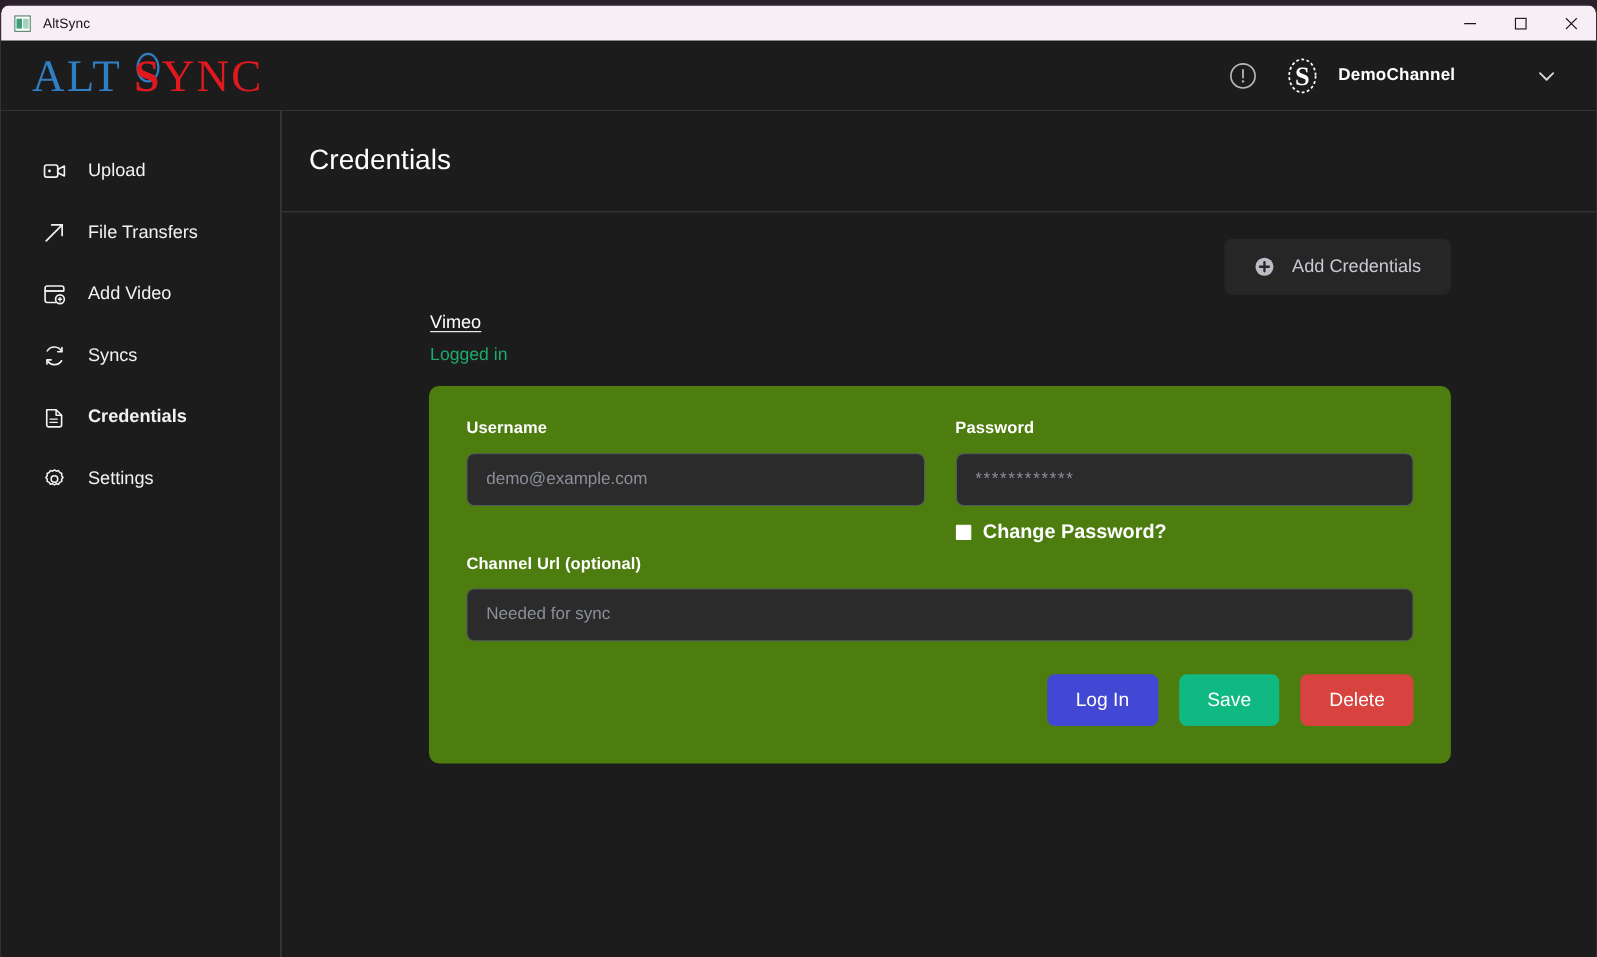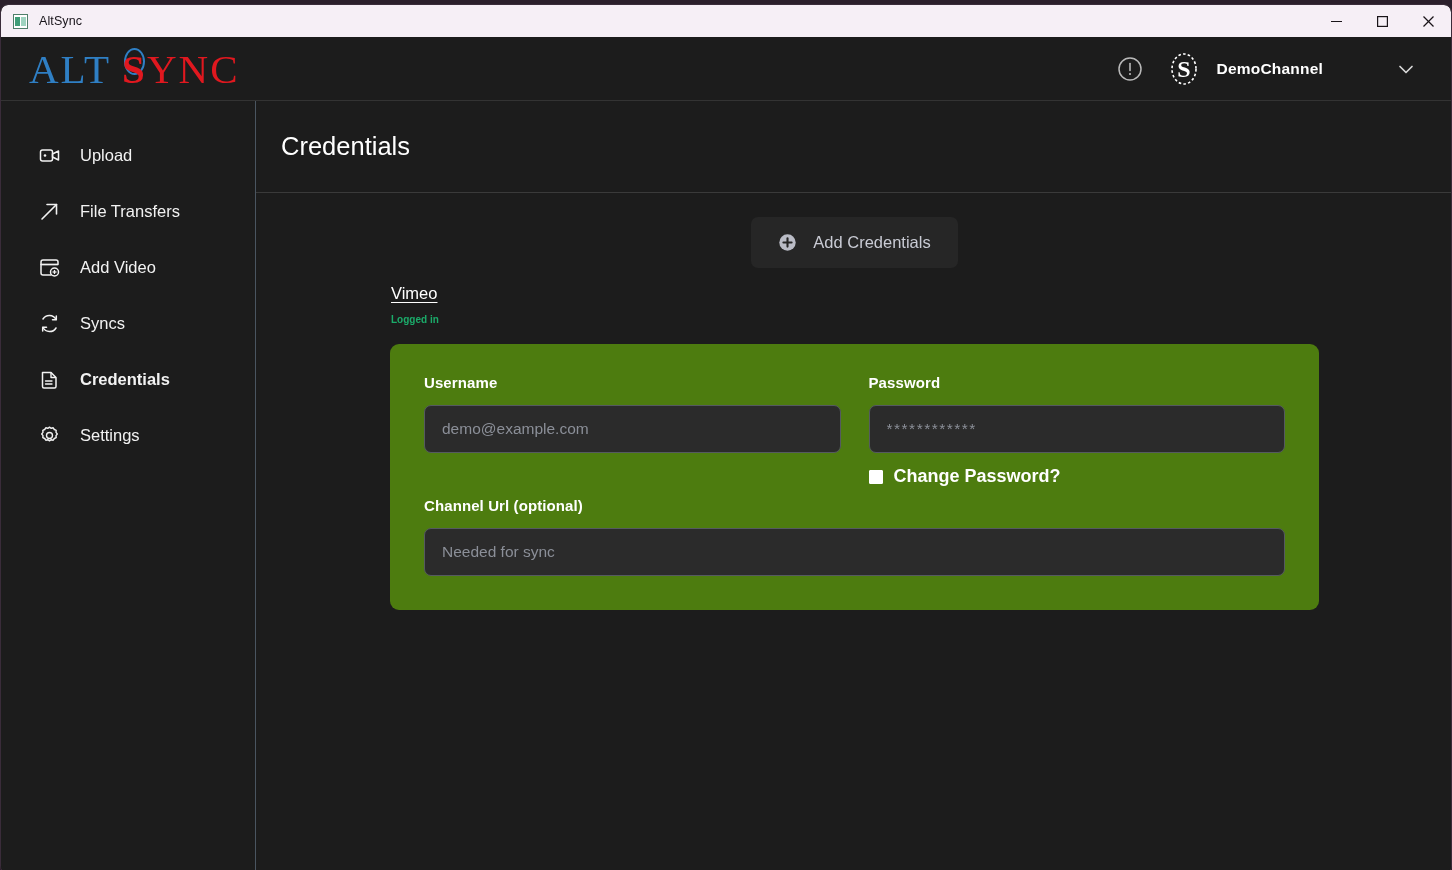--- a/index.html
+++ b/index.html
@@ -175,21 +175,21 @@
     color: #fff;
     font-weight: normal;
   }
   #page-body {
     flex: 1;
     padding: 24px 132px 0 134px;
     overflow: hidden;
   }
 
   
-  #add-cred-row { display: flex; justify-content: center; }
+  #add-cred-row { display: flex; justify-content: flex-end; }
   #add-cred-btn {
     display: inline-flex;
     align-items: center;
     gap: 16px;
     background: #262626;
     border: none;
     border-radius: 7px;
     padding: 16px 27px;
     color: #c9cbd4;
     font-size: 16.5px;
@@ -201,23 +201,22 @@
   #provider-block { margin-top: 16px; padding-left: 1px; }
   #provider-name {
     font-size: 16.5px;
     color: #ffffff;
     text-decoration: underline;
     text-underline-offset: 3px;
     display: inline-block;
   }
   #provider-status {
     margin-top: 11px;
-    font-size: 10px;
+    font-size: 16px;
     color: #1bab6a;
-    font-weight: bold;
   }
 
   
   #cred-card {
     margin-top: 19px;
     background: #4d7c0f;
     border-radius: 9px;
     padding: 30px 34px 34px 34px;
   }
   .form-grid {
@@ -472,20 +471,25 @@
               </div>
             </div>
 
           </div>
 
           <div id="url-block">
             <div class="field-label">Channel Url (optional)</div>
             <input class="txt-input" id="url-input" type="text" placeholder="Needed for sync" style="">
           </div>
 
+          <div id="btn-row">
+            <button class="act-btn" id="btn-login" style="background: rgb(67, 72, 212);">Log In</button>
+            <button class="act-btn" id="btn-save" style="background: rgb(15, 185, 129);">Save</button>
+            <button class="act-btn" id="btn-delete" style="background: rgb(216, 66, 63);">Delete</button>
+          </div>
 
         </div>
 
       </div>
     </div>
 
   </div>
 </div>
 
 </body></html>

